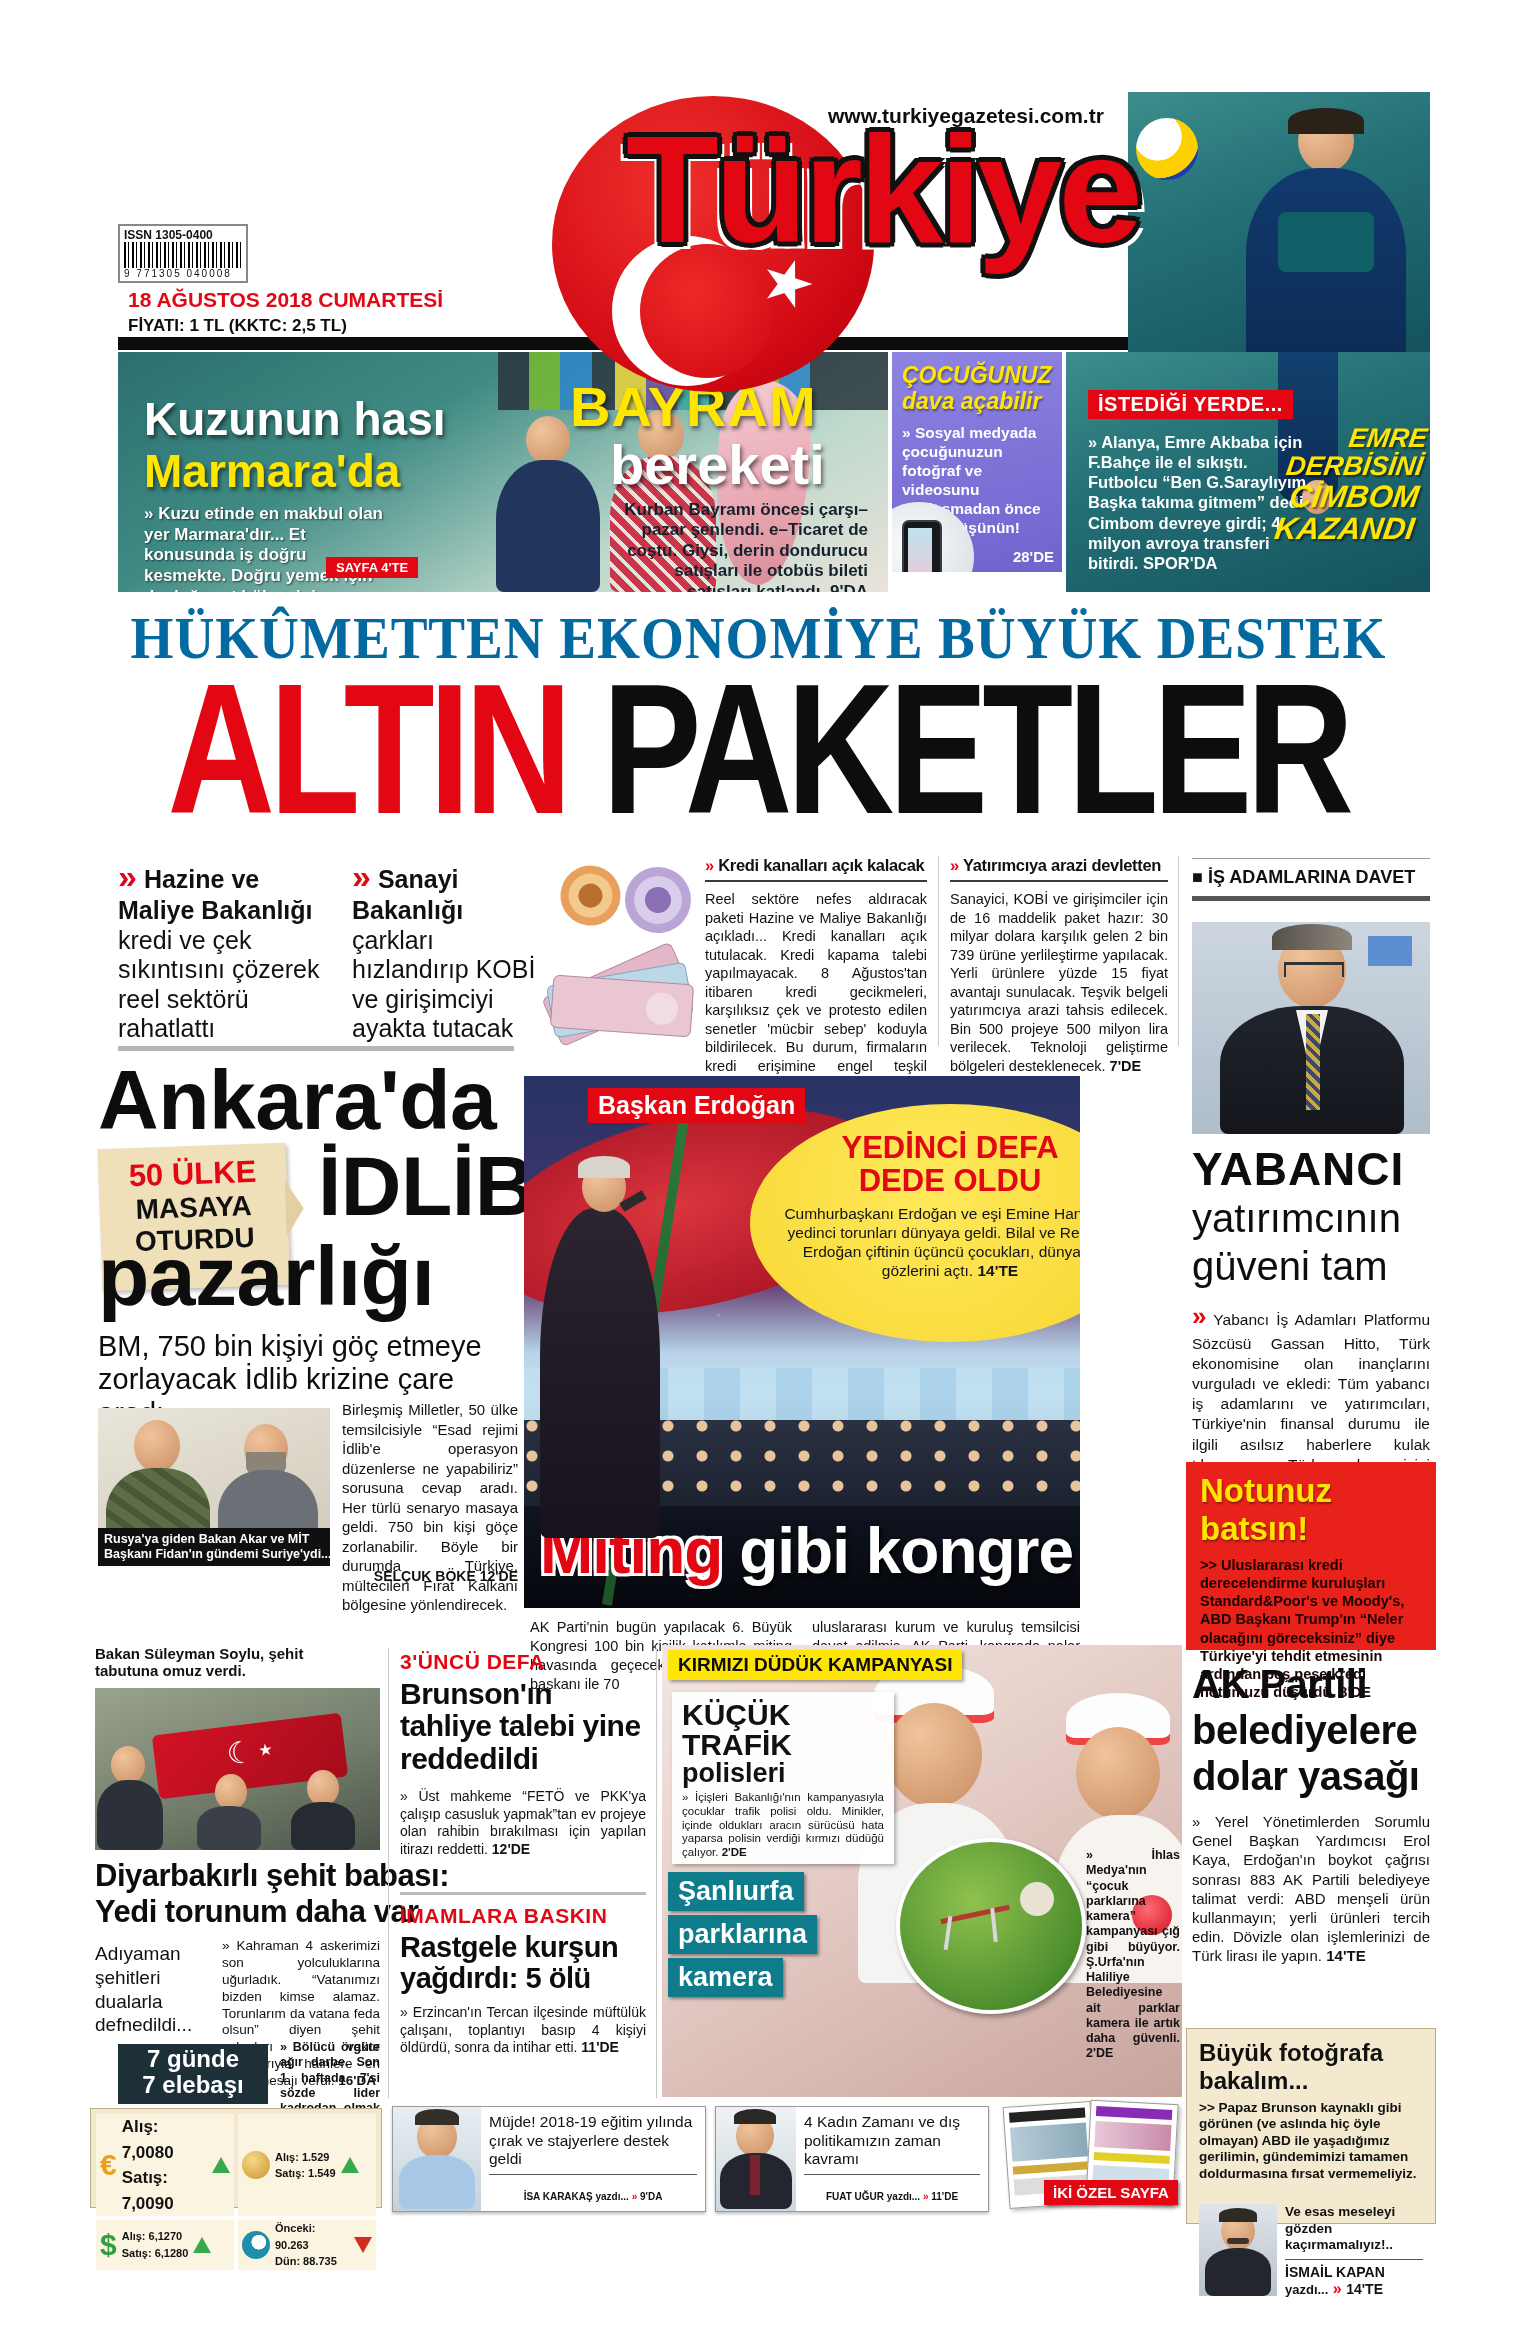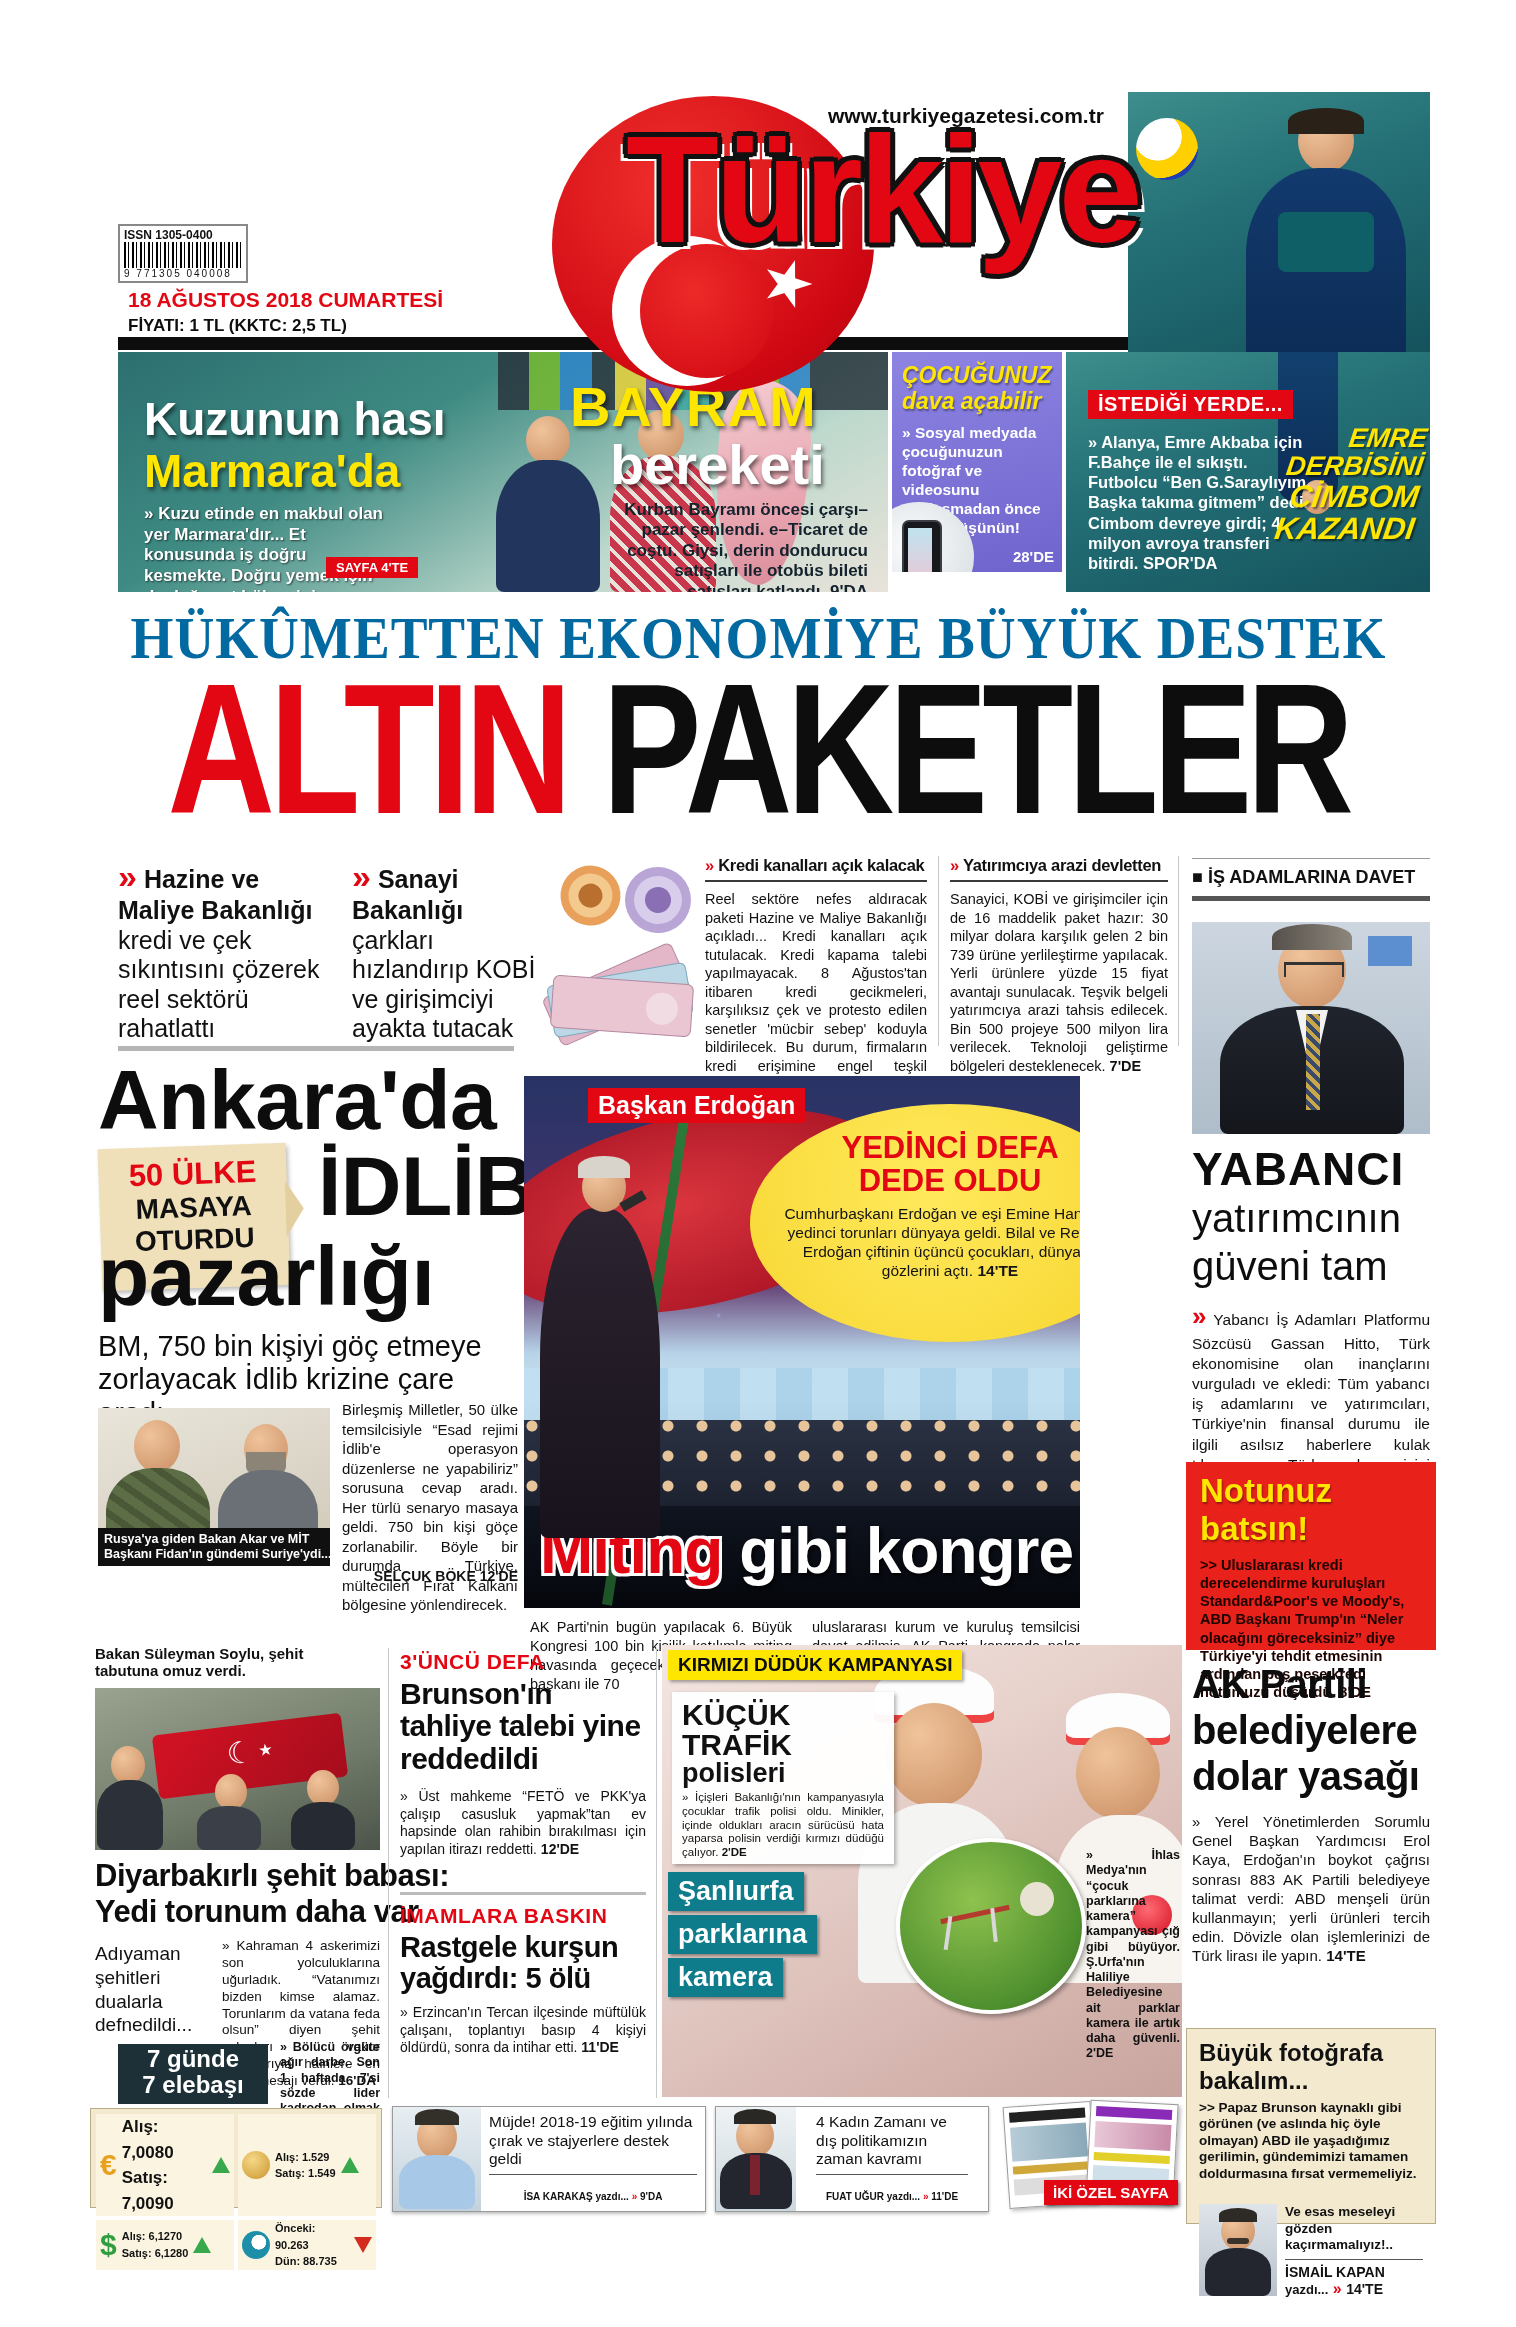--- a/index.html
+++ b/index.html
@@ -327,21 +327,21 @@
   <div class="abs just" style="left:280px;top:2040px;width:100px;font-size:12.5px;line-height:1.22;font-weight:bold">
     <span>» Bölücü örgüte ağır darbe. Son 1 haftada 7'si sözde lider kadrodan olmak üzere 52 terörist etkisiz hâle getirildi.</span>
     <span class="page-tag">16'DA</span>
   </div>
 
   <div class="rule-v" style="left:388px;top:1648px;height:450px"></div>
   <div class="rule-v" style="left:656px;top:1648px;height:450px"></div>
   <div class="abs col-label" style="left:400px;top:1650px">3'ÜNCÜ DEFA</div>
   <div class="abs h-black" style="left:400px;top:1678px;width:246px;font-size:30px;line-height:1.08">Brunson'ın tahliye talebi yine reddedildi</div>
   <div class="abs just" style="left:400px;top:1788px;width:246px;font-size:14px;line-height:1.25">
-    <span>» Üst mahkeme “FETÖ ve PKK'ya çalışıp casusluk yapmak”tan ev hapsinde olan rahibin bırakılması için yapılan itirazı reddetti.</span>
+    <span>» Üst mahkeme “FETÖ ve PKK'ya çalışıp casusluk yapmak”tan ev projeye olan rahibin bırakılması için yapılan itirazı reddetti.</span>
     <span class="page-tag">12'DE</span>
   </div>
   <div class="abs" style="left:400px;top:1892px;width:246px;height:3px;background:#bbb"></div>
   <div class="abs col-label" style="left:400px;top:1904px">İMAMLARA BASKIN</div>
   <div class="abs h-black" style="left:400px;top:1932px;width:246px;font-size:29px;line-height:1.08">Rastgele kurşun yağdırdı: 5 ölü</div>
   <div class="abs just" style="left:400px;top:2004px;width:246px;font-size:14px;line-height:1.25">
     <span>» Erzincan'ın Tercan ilçesinde müftülük çalışanı, toplantıyı basıp 4 kişiyi öldürdü, sonra da intihar etti.</span>
     <span class="page-tag">11'DE</span>
   </div>
 
@@ -427,21 +427,21 @@
     </div>
   </div>
 
   <div class="abs colbox" style="left:715px;top:2106px;width:272px;height:104px;display:flex">
     <div class="photo" style="position:relative;width:80px;height:100%;background:linear-gradient(180deg,#eef2f4,#ccd8de);flex:none">
       <div class="head" style="left:20px;top:8px;width:38px;height:42px"></div>
       <div class="abs" style="left:18px;top:2px;width:42px;height:15px;border-radius:50% 50% 0 0;background:#2a2824"></div>
       <div class="torso" style="left:4px;top:46px;width:72px;height:56px;background:#23262e"></div>
       <div class="abs" style="left:34px;top:48px;width:10px;height:40px;background:#7a2230"></div>
     </div>
-    <div style="flex:1;padding:6px 20px">
+    <div style="flex:1;padding:6px 8px">
       <div class="mini-title">4 Kadın Zamanı ve dış politikamızın zaman kavramı</div>
       <div style="border-top:1.5px solid #555;margin-top:5px"></div>
       <div class="mini-byline">
         <span>FUAT UĞUR</span>
         <span style="font-weight:bold">yazdı...</span>
         <span class="mark">»</span>
         <span class="xb">11'DE</span>
       </div>
     </div>
   </div>

